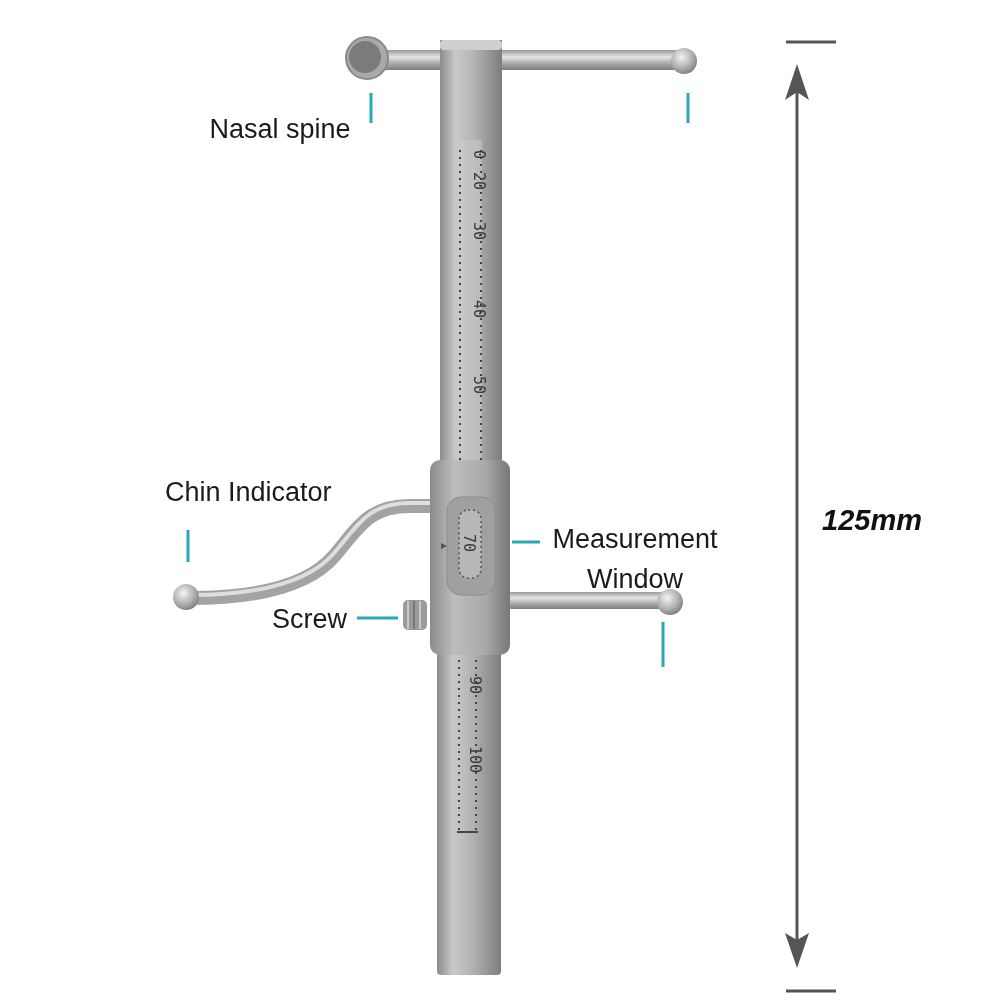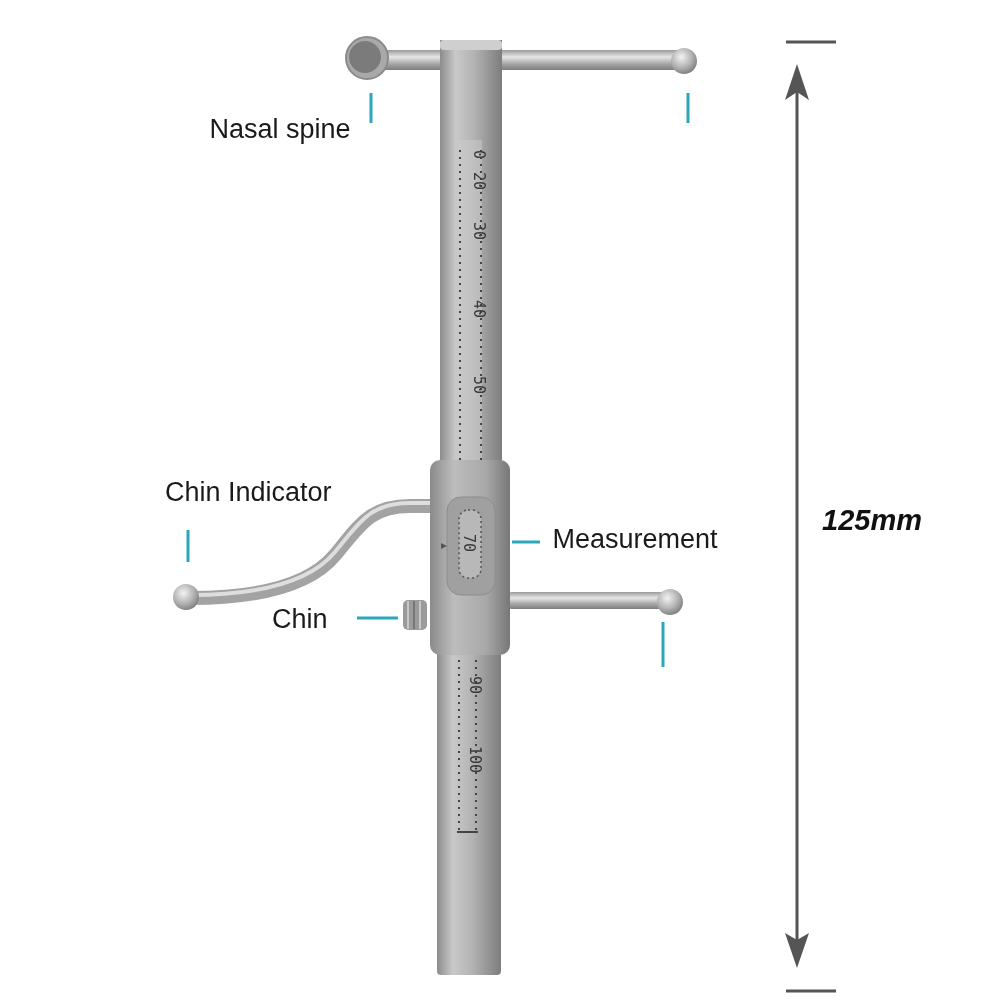--- a/index.html
+++ b/index.html
@@ -119,17 +119,18 @@
       <polygon points="797,968 785,933 797,940 809,933" stroke="none"></polygon>
     </g>
   </svg>
 
   <div class="label" style="left:195px; top:109px; width:170px;">
     <div>Nasal spine</div>
   </div>
   <div class="label" style="left:138px; top:472px;margin-left:27px;">Chin Indicator</div>
   <div class="label" style="left:540px; top:487px; width:190px;margin-top:32px;">
     <div>Measurement</div>
+    <div>Window</div>
   </div>
-  <div class="label" style="left:272px; top:599px;">Chin</div>
+  <div class="label" style="left:272px; top:599px;">Screw</div>
 
   <div class="dim" style="left:822px; top:504px;font-style:italic;">125mm</div>
 </div>
 
 </body></html>

